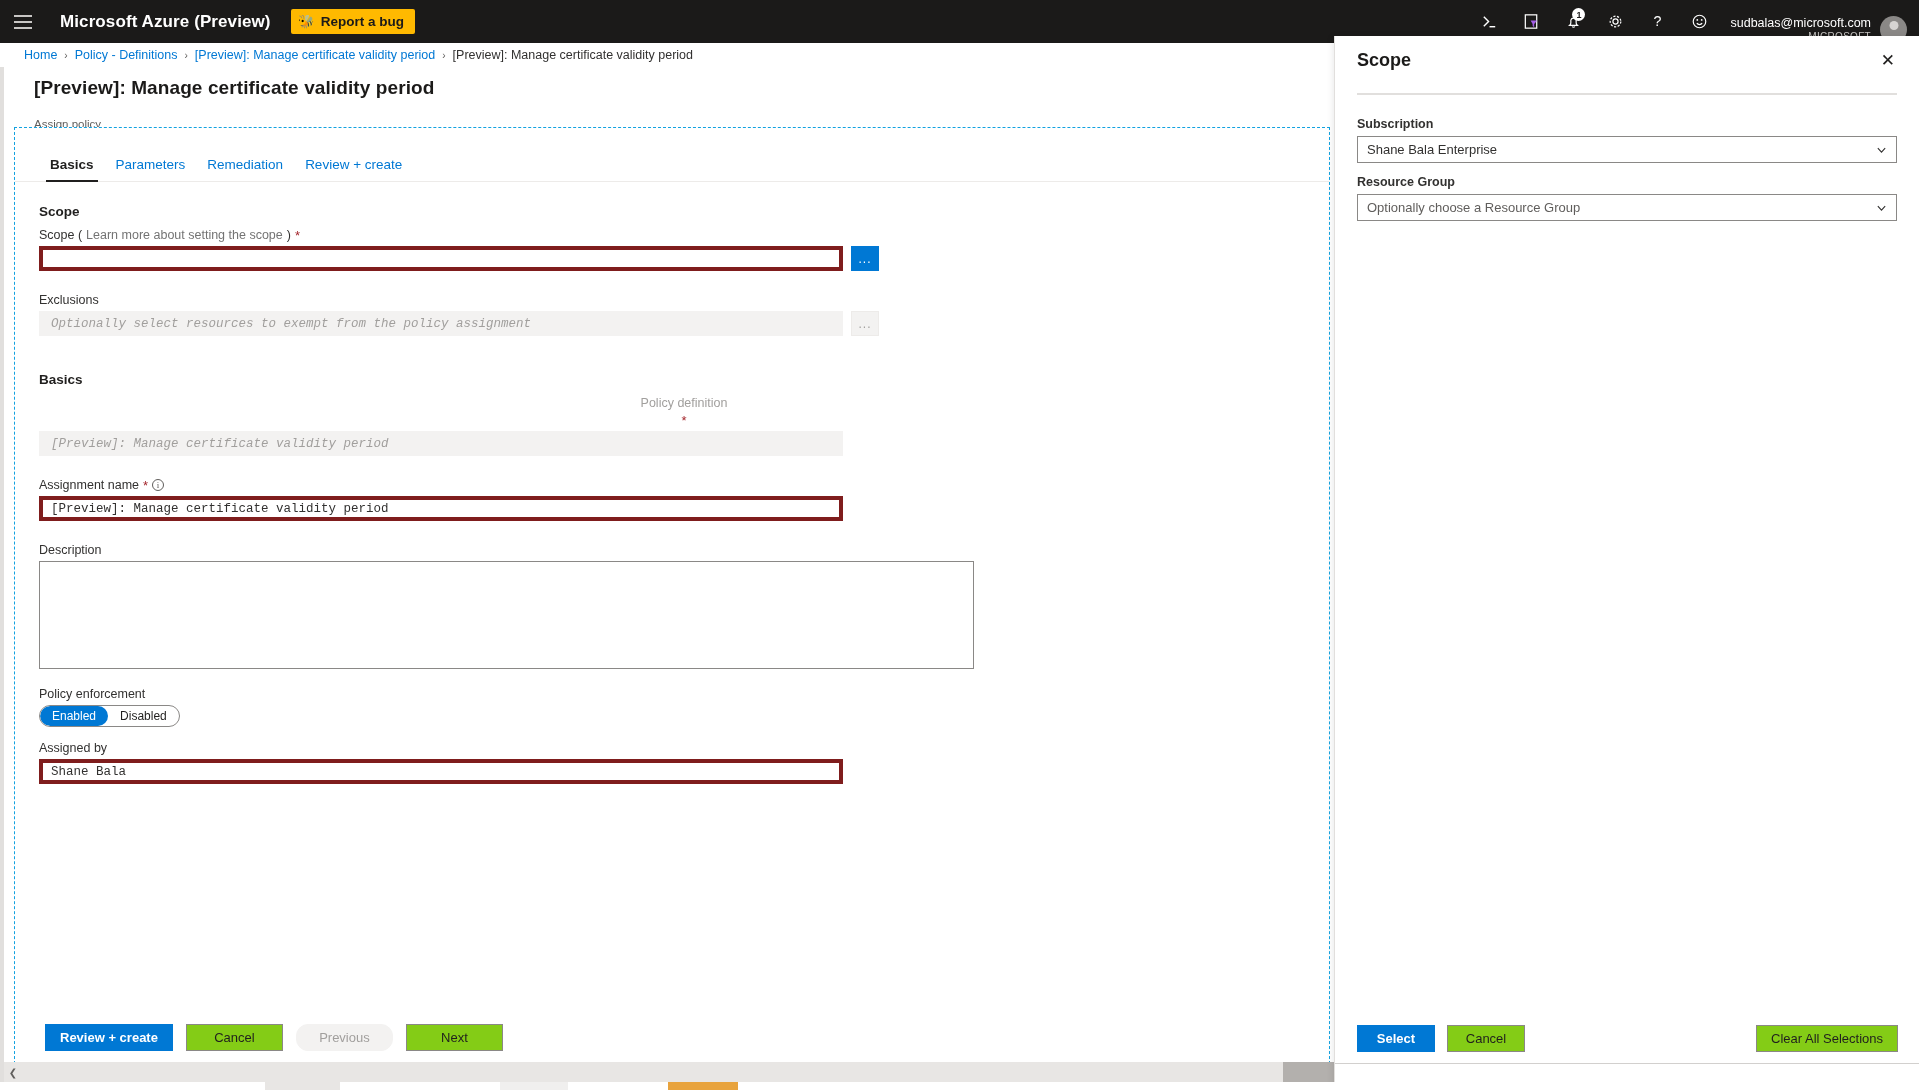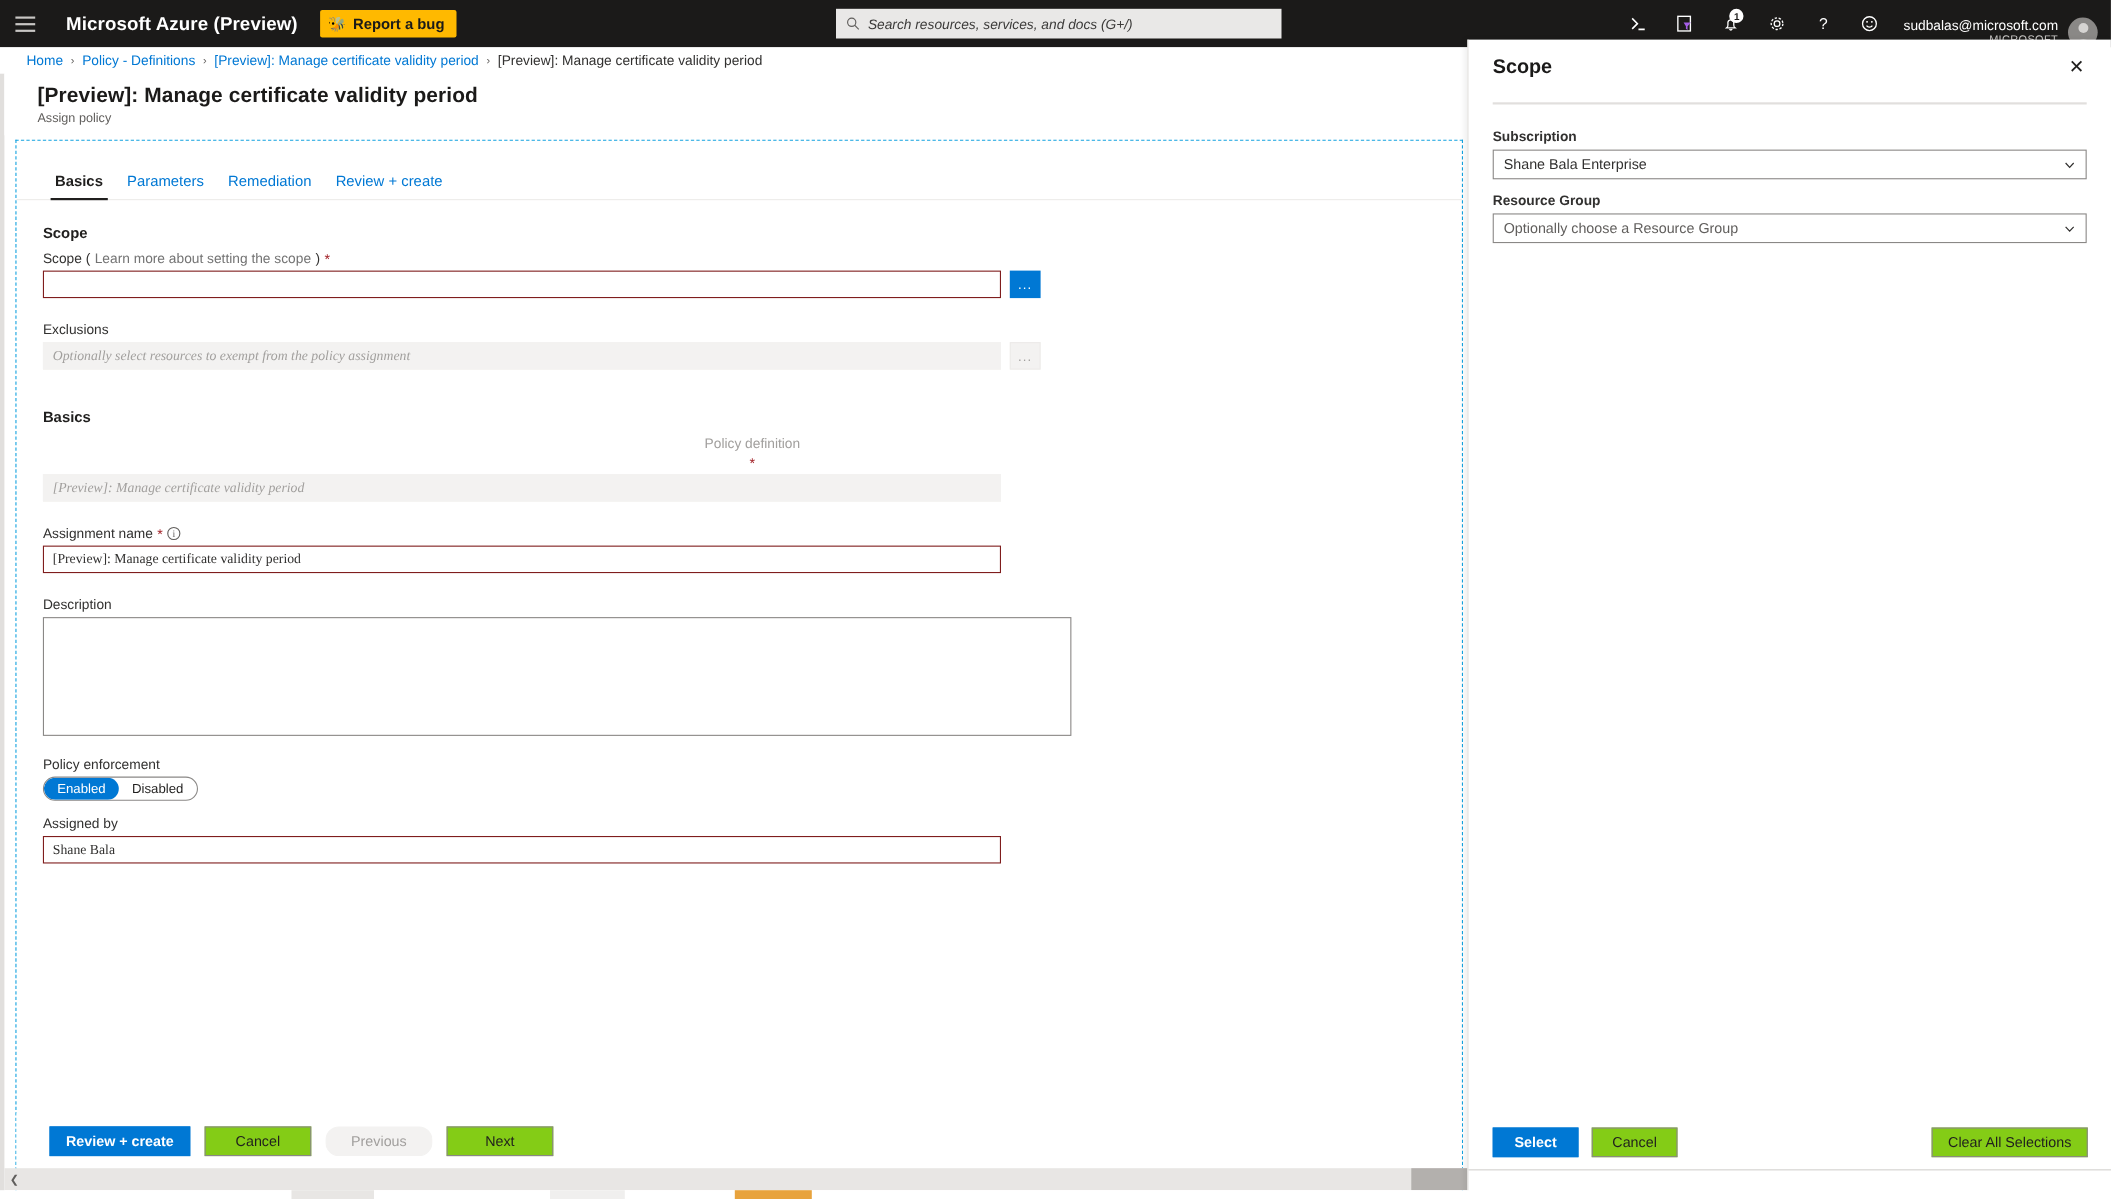--- a/index.html
+++ b/index.html
@@ -105,21 +105,21 @@
     position: absolute; top: 67px; left: 0;
     width: 1334px; height: 1023px;
     background: #ffffff;
     border-left: 4px solid #e1dfdd;
   }
   .blade-title-area {
     padding: 10px 0 9px 30px;
     background: #ffffff;
   }
   .blade-title { font-size: 19px; font-weight: 600; color: #1b1a19; letter-spacing: .1px; }
-  .blade-sub { font-size: 11.5px; color: #605e5c; margin-top: 3px; }
+  .blade-sub { font-size: 11.5px; color: #605e5c; margin-top: 19px; }
 
   .focus-zone {
     position: absolute; top: 60px; left: 10px;
     width: 1316px; height: 967px;
     border: 1px dashed #13a2e0;
     background: #ffffff;
   }
 
   .tabs {
     display: flex; align-items: flex-end; gap: 0;
@@ -151,23 +151,23 @@
   .lnk { color: #737373; cursor: pointer; }
   .info-i {
     width: 12px; height: 12px; border-radius: 50%;
     border: 1px solid #605e5c; color: #605e5c;
     font-size: 9px; line-height: 10px; text-align: center;
     display: inline-block; font-family: "Liberation Serif", serif;
   }
 
   .row { display: flex; align-items: stretch; gap: 0; }
   .txt {
-    width: 871px; height: 25px;
-    border: 1px solid #7f1d1d; background: #ffffff;
-    font-family: Liberation Serif, serif; font-size: 12.5px; color: #323130;
+    width: 804px; height: 25px;
+    border: 4px solid #7f1d1d; background: #ffffff;
+    font-family: Liberation Mono, monospace; font-size: 12.5px; color: #323130;
     padding: 0 8px; outline: none;
   }
   .txt::placeholder { color: #a19f9d; font-style: italic; }
   .txt.readonly {
     background: #f3f2f1; border-color: #f3f2f1; color: #a19f9d;
     font-style: italic;
   }
   .btn-ellipsis {
     width: 28px; height: 25px; margin-left: 8px;
     background: #0078d4; color: #ffffff; border: none;
@@ -286,27 +286,20 @@
     <span></span>
       <span></span>
       <span></span>
   </div>
   <div class="brand">Microsoft Azure (Preview)</div>
   <button class="report-bug">
     <span class="bug-icon">🐝</span>
     <span>Report a bug</span>
   </button>
 
-  <div class="searchwrap">
-    <svg class="mag" viewBox="0 0 16 16">
-      <circle cx="6.5" cy="6.5" r="4.6" fill="none" stroke="#605e5c" stroke-width="1.3"></circle>
-      <line x1="10" y1="10" x2="14.4" y2="14.4" stroke="#605e5c" stroke-width="1.3"></line>
-    </svg>
-    <input type="text" placeholder="Search resources, services, and docs (G+/)" style="">
-  </div>
 
   <div class="header-right">
     <div class="hicon">
       <svg width="19" height="19" viewBox="0 0 20 20">
         <polyline points="4,5 9,10 4,15" fill="none" stroke="#ffffff" stroke-width="1.5"></polyline>
         <line x1="10" y1="15.5" x2="16" y2="15.5" stroke="#ffffff" stroke-width="1.5"></line>
       </svg>
     </div>
     <div class="hicon">
       <svg width="19" height="19" viewBox="0 0 20 20">

